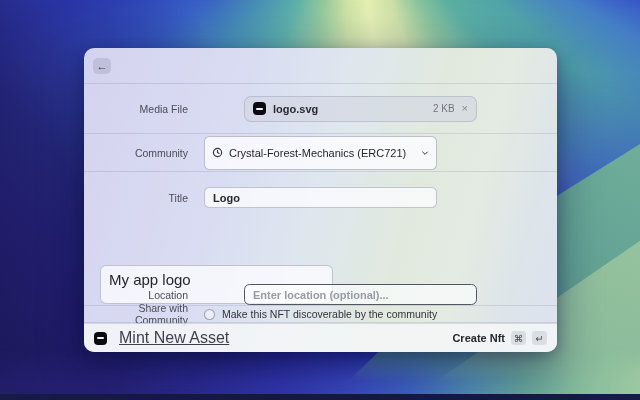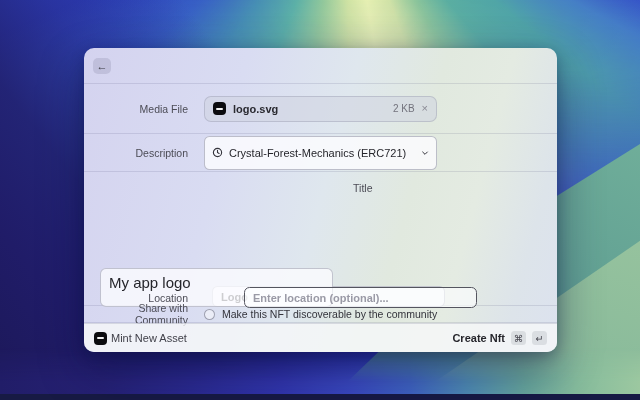--- a/index.html
+++ b/index.html
@@ -45,38 +45,38 @@
   .divided { border-bottom:1px solid rgba(70,72,110,.14); }
 
   .win-header { height:36px; display:flex; align-items:center; padding:0 9px; }
   .back-btn { width:18px; height:16px; border-radius:5px; background:rgba(110,112,138,.20);
     display:flex; align-items:center; justify-content:center; font-size:11px; color:#35353e; cursor:pointer; }
 
   .row { display:flex; align-items:center; }
   .row-label { width:104px; text-align:right; flex:0 0 104px; font-size:10.5px; color:#4c4c56; }
   .control-col { margin-left:16px; width:233px; flex:0 0 233px; }
 
-  .row-media { height:50px; }
+  .row-media { height:50px;gap:40px; }
   .chip { height:26px; border-radius:7px; display:flex; align-items:center; padding:0 8px;
     background:rgba(208,211,224,.55); border:1px solid rgba(120,122,146,.28); }
   .sq-icon { width:13px; height:13px; border-radius:4px; background:#0b0b0f; position:relative; flex:0 0 13px; }
   .sq-icon::after { content:""; position:absolute; left:3px; right:3px; top:5.5px; height:2px; border-radius:1px; background:#f2f2f2; }
   .chip-name { margin-left:7px; font-weight:700; color:#2a2a30; }
   .chip-size { margin-left:auto; font-size:10px; color:#73737d; }
   .chip-x { margin-left:7px; font-size:11px; color:#8a8a94; line-height:1; cursor:pointer; }
 
   .row-collection { height:38px; }
   .select { height:21px; border-radius:5.5px; display:flex; align-items:center; padding:16px 7px;
     background:rgba(252,253,255,.82); border:1px solid rgba(116,118,140,.45); cursor:pointer; }
   .select-text { margin-left:6px; font-weight:500; white-space:nowrap; }
   .select svg { flex:0 0 auto; color:#34343c; }
   .chev { margin-left:auto; color:#44444c; }
 
   .section-fields { height:134px; padding-top:10px; display:flex; flex-direction:column; }
-  .row-title { height:34px;flex-direction:column; }
+  .row-title { height:34px; }
   .row-desc { margin-top:16px; height:39px; align-items:flex-start; }
   .row-desc .row-label { padding-top:4px; }
   .row-loc { margin-top:16px; height:21px;gap:40px; }
 
   .txt-input { width:100%; height:21px; border-radius:5.5px; padding:0 8px; font-size:11px;
     font-family:"Liberation Sans", sans-serif; color:#26262c;
     background:rgba(252,253,255,.78); border:1px solid rgba(128,130,150,.45); outline:none;font-weight:bold; }
   .txt-area { width:100%; height:39px; border-radius:6px; padding:4px 8px; font-size:15px;
     font-family:"Liberation Sans", sans-serif; color:#26262c; resize:none; line-height:1.3;
     background:rgba(252,253,255,.78); border:1px solid rgba(128,130,150,.45); outline:none;margin-top:36px; }
@@ -85,21 +85,21 @@
 
   .row-share { height:17px; }
   .share-wrap { display:flex; align-items:center; }
   .checkbox { width:11px; height:11px; border-radius:5.5px; background:rgba(255,255,255,.45);
     border:1px solid rgba(96,98,118,.55); flex:0 0 11px; cursor:pointer; }
   .share-text { margin-left:7px; font-size:10.5px; color:#33333b; white-space:nowrap; }
 
   .win-footer { height:29px; display:flex; align-items:center; padding:0 10px;
     background:rgba(246,248,249,.80); border-top:1px solid rgba(70,72,110,.16); }
   .footer-app { display:flex; align-items:center; }
-  .footer-app-name { margin-left:4px; color:#3f3f48; font-size:11px; }
+  .footer-app-name { margin-left:12px; color:#3f3f48; font-size:16px;text-decoration:underline; }
   .footer-submit { margin-left:auto; display:flex; align-items:center; cursor:pointer; }
   .submit-label { font-weight:700; color:#26262c; font-size:11px; }
   .key-badge { margin-left:6px; width:15px; height:14px; border-radius:3.5px;
     background:rgba(116,120,134,.18); color:#45454e; font-size:9.5px;
     display:flex; align-items:center; justify-content:center; }
 </style>
 </head>
 <body>
 
 <div class="stage">
@@ -125,21 +125,21 @@
         <div class="chip">
           <span class="sq-icon"></span>
           <span class="chip-name">logo.svg</span>
           <span class="chip-size">2 KB</span>
           <span class="chip-x">×</span>
         </div>
       </div>
     </div>
 
     <div class="row row-collection divided">
-      <div class="row-label">Description</div>
+      <div class="row-label">Community</div>
       <div class="control-col">
         <div class="select">
           <svg width="11" height="11" viewBox="0 0 24 24" fill="none" stroke="currentColor" stroke-width="2.4" stroke-linecap="round">
             <circle cx="12" cy="12" r="9"></circle>
               <path d="M12 7v5l3.5 2"></path>
           </svg>
           <span class="select-text">Crystal-Forest-Mechanics (ERC721)</span>
           <svg class="chev" width="8" height="8" viewBox="0 0 24 24" fill="none" stroke="currentColor" stroke-width="3" stroke-linecap="round" stroke-linejoin="round">
             <path d="M5 9l7 7 7-7"></path>
           </svg>

